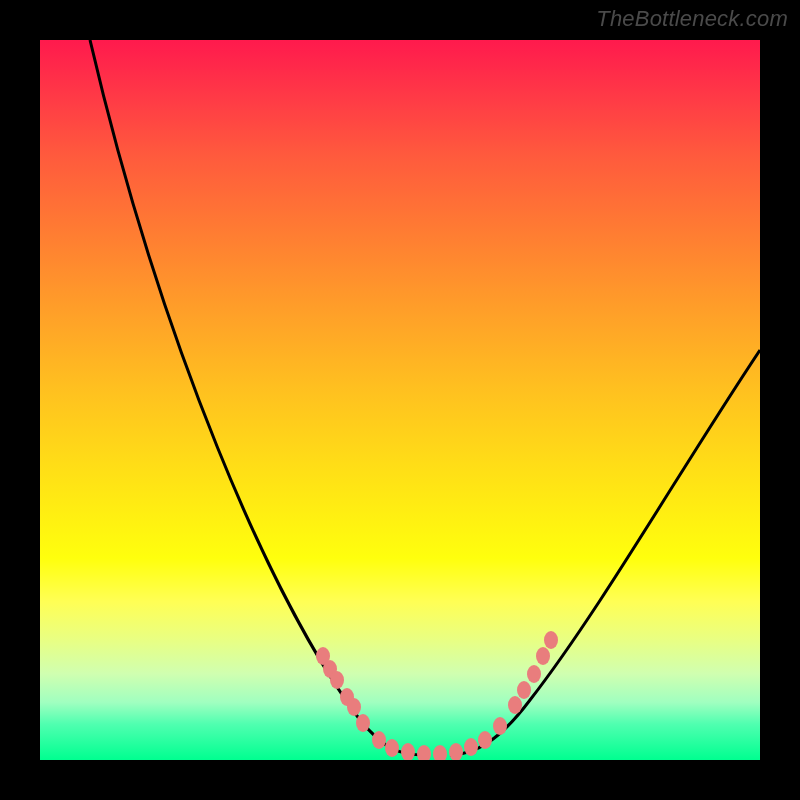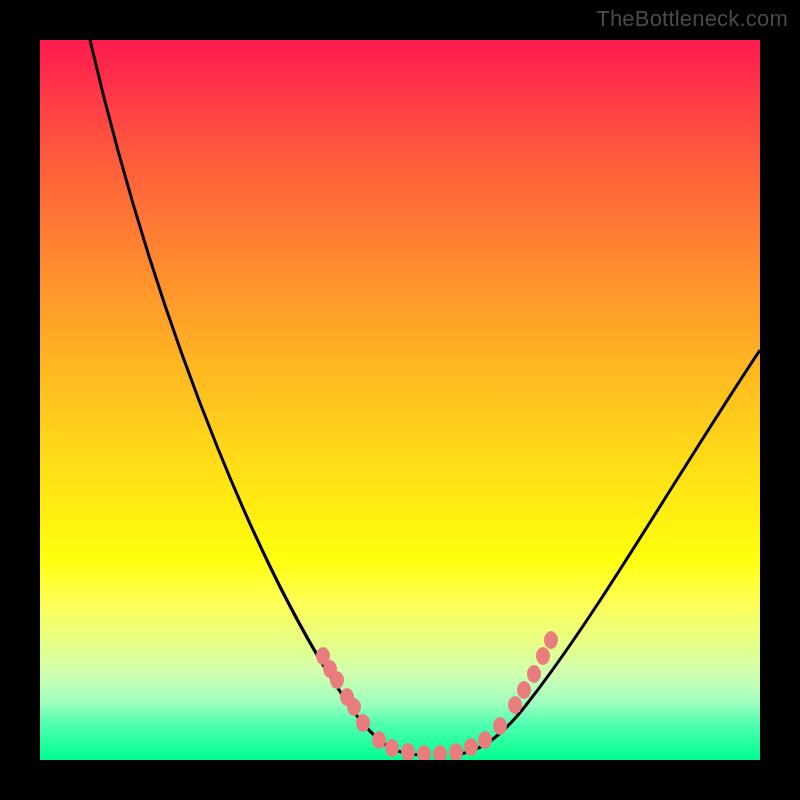--- a/index.html
+++ b/index.html
@@ -44,20 +44,21 @@
   }
   .watermark {
     position: absolute;
     top: 6px;
     right: 12px;
     color: #4a4a4a;
     font-size: 22px;
     font-weight: 500;
     z-index: 5;
     letter-spacing: 0.2px;
+    font-style: italic;
   }
   svg.curves {
     position: absolute;
     left: 0;
     top: 0;
     width: 100%;
     height: 100%;
     z-index: 3;
   }
 </style>

